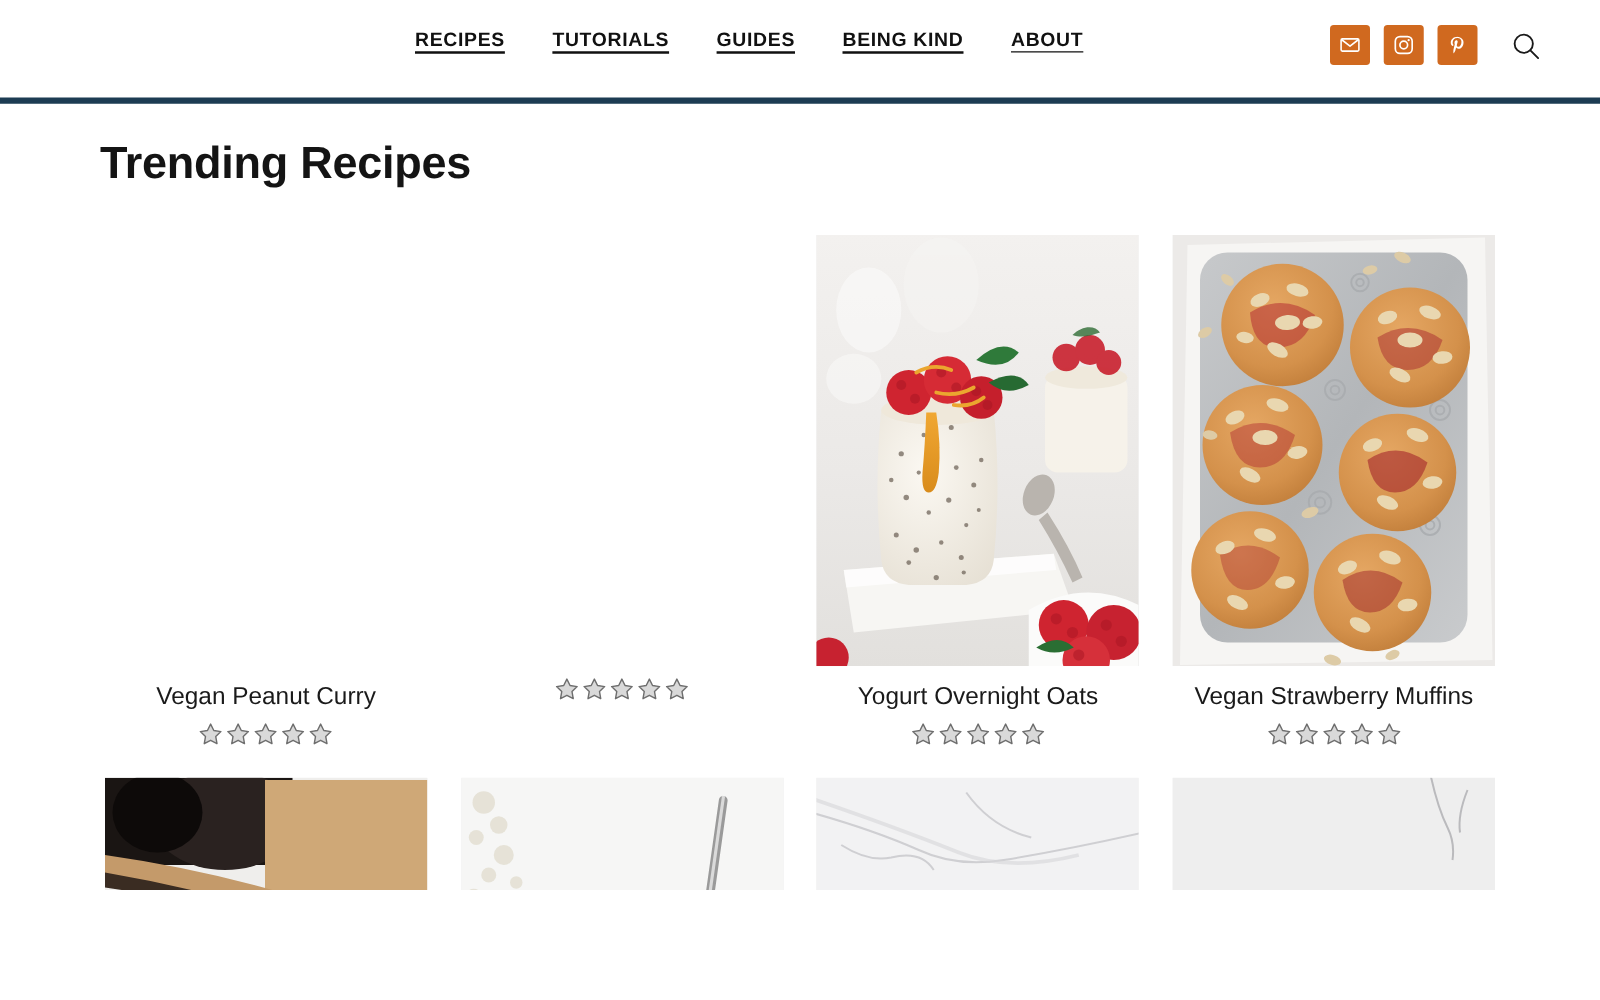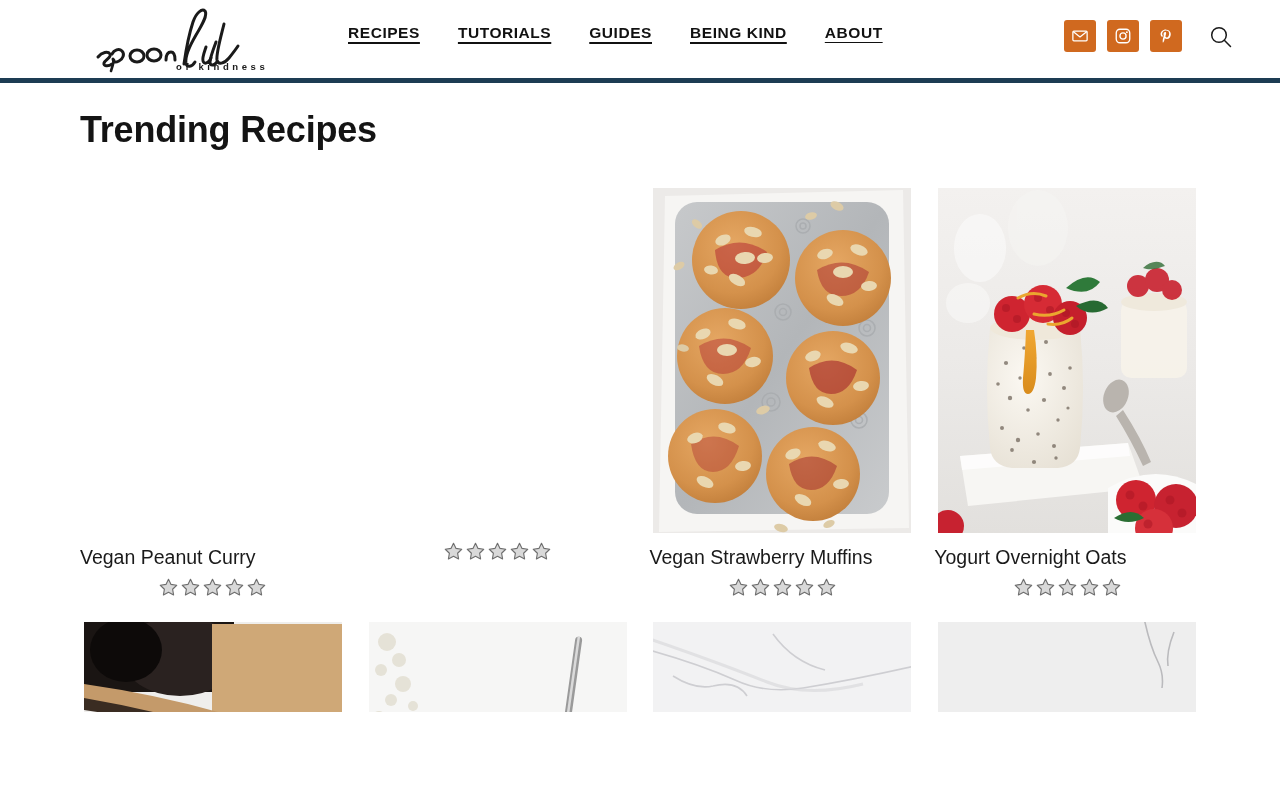--- a/index.html
+++ b/index.html
@@ -31,21 +31,21 @@
     top: 2px;
     width: 212px;
     height: 72px;
     display: block;
     text-decoration: none;
   }
   .logo svg { display: block; width: 212px; height: 72px; }
 
   .main-nav {
     position: absolute;
-    left: 348px;
+    left: 332px;
     top: 24px;
     display: flex;
     align-items: center;
     gap: 0;
   }
   .main-nav a {
     color: #111111;
     font-size: 15.5px;
     font-weight: 700;
     letter-spacing: 0.55px;
@@ -149,21 +149,21 @@
     overflow: hidden;
     position: relative;
     background: #f2f2f2;
   }
   .card-thumb.is-blank .thumb-frame { background: transparent; }
 
   .thumb-frame svg { display: block; width: 258px; height: 345px; }
 
   .card-title {
     margin-top: 12px;
-    text-align: left;
+    text-align: center;
     font-size: 19.5px;
     line-height: 1.25;
     font-weight: 400;
     color: #1a1a1a;
   }
 
   .card-rating {
     margin-top: 7px;
     display: flex;
     justify-content: center;
@@ -178,47 +178,20 @@
     margin-top: 24px;
   }
   .recipe-grid.row-two .card-thumb { height: 90px; align-items: flex-start; }
   .recipe-grid.row-two .thumb-frame { height: 345px; }
 </style>
 </head>
 <body>
 
 <header class="site-header">
 
-  <a class="logo" href="#" aria-label="Spoonful of Kindness">
-    <svg viewBox="0 0 212 72">
-      <g fill="none" stroke="#1a1a1a" stroke-linecap="round" stroke-linejoin="round">
-
-        <path d="M10 55c4-5 10-6 12-3s-5 6-6 9 4 4 8 1" stroke-width="3"></path>
-
-        <path d="M24 52c2-4 7-6 10-3s1 8-3 10-6 1-6-2" stroke-width="3"></path>
-        <path d="M26 58c-1 5-2 8-3 11" stroke-width="2.6"></path>
-
-        <ellipse cx="49" cy="54" rx="7" ry="6" stroke-width="3"></ellipse>
-
-        <ellipse cx="66" cy="53" rx="7" ry="6" stroke-width="3"></ellipse>
-
-        <path d="M78 58c0-5 2-8 5-8s4 3 4 8" stroke-width="3"></path>
-
-        <path d="M96 62c2-14 5-30 9-42 3-9 9-14 12-11 3 4-3 14-9 24-7 12-11 22-10 28 1 5 6 4 9-1" stroke-width="3"></path>
-
-        <path d="M118 45c-2 6-4 11-3 14 1 4 6 2 8-3" stroke-width="3"></path>
-        <path d="M128 40c-3 8-6 16-6 20 0 4 4 4 7 0" stroke-width="3"></path>
-
-        <path d="M136 22c-4 16-8 30-7 36 1 5 7 4 12-2 4-5 7-9 9-12" stroke-width="3"></path>
-      </g>
-      <g fill="#1a1a1a" font-family="'Liberation Sans', sans-serif" font-size="9.5" font-weight="700" letter-spacing="3.6">
-        <text x="88" y="68">of kindness</text>
-      </g>
-    </svg>
-  </a>
 
   <nav class="main-nav">
     <a href="#">RECIPES</a>
     <a href="#">TUTORIALS</a>
     <a href="#">GUIDES</a>
     <a href="#">BEING KIND</a>
     <a href="#">ABOUT</a>
   </nav>
 
   <div class="header-actions">
@@ -277,151 +250,20 @@
         <svg width="21" height="21" viewBox="0 0 24 24">
             <path d="M12 2.6l2.9 5.9 6.5.95-4.7 4.58 1.11 6.47L12 17.45l-5.81 3.05 1.11-6.47-4.7-4.58 6.5-.95z" fill="#d9d9d9" stroke="#6e6e6e" stroke-width="1.3" stroke-linejoin="round"></path>
           </svg>
       </div>
     </a>
 
     <a class="recipe-card" href="#">
       <div class="card-thumb is-blank">
         <div class="thumb-frame"></div>
       </div>
-      <div class="card-rating">
-        <svg width="21" height="21" viewBox="0 0 24 24">
-            <path d="M12 2.6l2.9 5.9 6.5.95-4.7 4.58 1.11 6.47L12 17.45l-5.81 3.05 1.11-6.47-4.7-4.58 6.5-.95z" fill="#d9d9d9" stroke="#6e6e6e" stroke-width="1.3" stroke-linejoin="round"></path>
-          </svg>
-        <svg width="21" height="21" viewBox="0 0 24 24">
-            <path d="M12 2.6l2.9 5.9 6.5.95-4.7 4.58 1.11 6.47L12 17.45l-5.81 3.05 1.11-6.47-4.7-4.58 6.5-.95z" fill="#d9d9d9" stroke="#6e6e6e" stroke-width="1.3" stroke-linejoin="round"></path>
-          </svg>
-        <svg width="21" height="21" viewBox="0 0 24 24">
-            <path d="M12 2.6l2.9 5.9 6.5.95-4.7 4.58 1.11 6.47L12 17.45l-5.81 3.05 1.11-6.47-4.7-4.58 6.5-.95z" fill="#d9d9d9" stroke="#6e6e6e" stroke-width="1.3" stroke-linejoin="round"></path>
-          </svg>
-        <svg width="21" height="21" viewBox="0 0 24 24">
-            <path d="M12 2.6l2.9 5.9 6.5.95-4.7 4.58 1.11 6.47L12 17.45l-5.81 3.05 1.11-6.47-4.7-4.58 6.5-.95z" fill="#d9d9d9" stroke="#6e6e6e" stroke-width="1.3" stroke-linejoin="round"></path>
-          </svg>
-        <svg width="21" height="21" viewBox="0 0 24 24">
-            <path d="M12 2.6l2.9 5.9 6.5.95-4.7 4.58 1.11 6.47L12 17.45l-5.81 3.05 1.11-6.47-4.7-4.58 6.5-.95z" fill="#d9d9d9" stroke="#6e6e6e" stroke-width="1.3" stroke-linejoin="round"></path>
-          </svg>
-      </div>
-    </a>
-
-    <a class="recipe-card" href="#">
-      <div class="card-thumb">
-        <div class="thumb-frame">
-          <svg viewBox="0 0 258 345" preserveAspectRatio="xMidYMid slice">
-            <defs>
-              <radialGradient id="muf" cx="0.42" cy="0.35" r="0.75">
-                <stop offset="0" stop-color="#e5a763"></stop>
-                  <stop offset="0.65" stop-color="#d4914b"></stop>
-                  <stop offset="1" stop-color="#bd7a37"></stop>
-              </radialGradient>
-              <linearGradient id="tinG" x1="0" y1="0" x2="1" y2="1">
-                <stop offset="0" stop-color="#c7c9cb"></stop>
-                  <stop offset="0.5" stop-color="#b3b6b9"></stop>
-                  <stop offset="1" stop-color="#c9cbcd"></stop>
-              </linearGradient>
-            </defs>
-            <rect width="258" height="345" fill="#eceae8"></rect>
-
-            <path d="M12 8 L250 2 L256 340 L6 344 Z" fill="#f6f5f3"></path>
-
-            <rect x="22" y="14" width="214" height="312" rx="22" fill="url(#tinG)"></rect>
-
-            <g fill="none" stroke="#a9acaf" stroke-width="1.6" opacity="0.85">
-              <circle cx="48" cy="190" r="7"></circle>
-                <circle cx="48" cy="190" r="3"></circle>
-              <circle cx="130" cy="124" r="8"></circle>
-                <circle cx="130" cy="124" r="3.5"></circle>
-              <circle cx="214" cy="140" r="8"></circle>
-                <circle cx="214" cy="140" r="3.5"></circle>
-              <circle cx="118" cy="214" r="9"></circle>
-                <circle cx="118" cy="214" r="4"></circle>
-              <circle cx="206" cy="232" r="8"></circle>
-                <circle cx="206" cy="232" r="3.5"></circle>
-              <circle cx="150" cy="38" r="7"></circle>
-                <circle cx="150" cy="38" r="3"></circle>
-            </g>
-
-            <g>
-
-              <circle cx="88" cy="72" r="49" fill="url(#muf)"></circle>
-              <path d="M62 62 q26-16 52 2 q-8 26 -30 26 q-20 0 -22-28z" fill="#b52e33" opacity="0.55"></path>
-              <g fill="#e9d7b0">
-                <ellipse cx="70" cy="52" rx="8" ry="5" transform="rotate(-22 70 52)"></ellipse>
-                <ellipse cx="100" cy="44" rx="9" ry="5" transform="rotate(14 100 44)"></ellipse>
-                <ellipse cx="112" cy="70" rx="8" ry="5" transform="rotate(-8 112 70)"></ellipse>
-                <ellipse cx="84" cy="92" rx="9" ry="5" transform="rotate(30 84 92)"></ellipse>
-                <ellipse cx="58" cy="82" rx="7" ry="4.5" transform="rotate(8 58 82)"></ellipse>
-                <ellipse cx="92" cy="70" rx="10" ry="6" transform="rotate(-4 92 70)"></ellipse>
-              </g>
-
-              <circle cx="190" cy="90" r="48" fill="url(#muf)"></circle>
-              <path d="M164 82 q26-16 52 2 q-8 24 -28 24 q-20 0 -24-26z" fill="#a82a2f" opacity="0.5"></path>
-              <g fill="#e9d7b0">
-                <ellipse cx="172" cy="66" rx="8" ry="5" transform="rotate(-18 172 66)"></ellipse>
-                <ellipse cx="206" cy="62" rx="9" ry="5" transform="rotate(20 206 62)"></ellipse>
-                <ellipse cx="216" cy="98" rx="8" ry="5" transform="rotate(-6 216 98)"></ellipse>
-                <ellipse cx="182" cy="112" rx="9" ry="5" transform="rotate(26 182 112)"></ellipse>
-                <ellipse cx="190" cy="84" rx="10" ry="6"></ellipse>
-              </g>
-
-              <circle cx="72" cy="168" r="48" fill="url(#muf)"></circle>
-              <path d="M46 158 q26-16 52 2 q-8 26 -28 26 q-20 0 -24-28z" fill="#b02b31" opacity="0.45"></path>
-              <g fill="#e9d7b0">
-                <ellipse cx="50" cy="146" rx="8" ry="5" transform="rotate(-24 50 146)"></ellipse>
-                <ellipse cx="84" cy="136" rx="9" ry="5" transform="rotate(16 84 136)"></ellipse>
-                <ellipse cx="100" cy="174" rx="8" ry="5" transform="rotate(-10 100 174)"></ellipse>
-                <ellipse cx="62" cy="192" rx="9" ry="5" transform="rotate(28 62 192)"></ellipse>
-                <ellipse cx="74" cy="162" rx="10" ry="6"></ellipse>
-              </g>
-
-              <circle cx="180" cy="190" r="47" fill="url(#muf)"></circle>
-              <path d="M156 180 q24-16 48 2 q-8 24 -26 24 q-18 0 -22-26z" fill="#a3252c" opacity="0.6"></path>
-              <g fill="#e9d7b0">
-                <ellipse cx="160" cy="168" rx="8" ry="5" transform="rotate(-20 160 168)"></ellipse>
-                <ellipse cx="196" cy="160" rx="9" ry="5" transform="rotate(18 196 160)"></ellipse>
-                <ellipse cx="208" cy="198" rx="8" ry="5" transform="rotate(-8 208 198)"></ellipse>
-                <ellipse cx="172" cy="214" rx="9" ry="5" transform="rotate(24 172 214)"></ellipse>
-              </g>
-
-              <circle cx="62" cy="268" r="47" fill="url(#muf)"></circle>
-              <path d="M38 256 q24-16 48 2 q-8 26 -26 26 q-18 0 -22-28z" fill="#aa2a30" opacity="0.4"></path>
-              <g fill="#e9d7b0">
-                <ellipse cx="42" cy="250" rx="8" ry="5" transform="rotate(-20 42 250)"></ellipse>
-                <ellipse cx="74" cy="240" rx="9" ry="5" transform="rotate(16 74 240)"></ellipse>
-                <ellipse cx="90" cy="278" rx="8" ry="5" transform="rotate(-8 90 278)"></ellipse>
-                <ellipse cx="52" cy="294" rx="9" ry="5" transform="rotate(26 52 294)"></ellipse>
-              </g>
-
-              <circle cx="160" cy="286" r="47" fill="url(#muf)"></circle>
-              <path d="M136 276 q24-16 48 2 q-8 24 -26 24 q-18 0 -22-26z" fill="#9e232a" opacity="0.5"></path>
-              <g fill="#e9d7b0">
-                <ellipse cx="140" cy="266" rx="8" ry="5" transform="rotate(-22 140 266)"></ellipse>
-                <ellipse cx="174" cy="258" rx="9" ry="5" transform="rotate(18 174 258)"></ellipse>
-                <ellipse cx="188" cy="296" rx="8" ry="5" transform="rotate(-6 188 296)"></ellipse>
-                <ellipse cx="150" cy="312" rx="9" ry="5" transform="rotate(28 150 312)"></ellipse>
-              </g>
-            </g>
-
-            <g fill="#ddcba6">
-              <ellipse cx="184" cy="18" rx="7" ry="4" transform="rotate(25 184 18)"></ellipse>
-              <ellipse cx="158" cy="28" rx="6" ry="3.6" transform="rotate(-14 158 28)"></ellipse>
-              <ellipse cx="44" cy="36" rx="6" ry="3.6" transform="rotate(40 44 36)"></ellipse>
-              <ellipse cx="26" cy="78" rx="6" ry="3.6" transform="rotate(-30 26 78)"></ellipse>
-              <ellipse cx="30" cy="160" rx="6" ry="3.6" transform="rotate(10 30 160)"></ellipse>
-              <ellipse cx="110" cy="222" rx="7" ry="4" transform="rotate(-20 110 222)"></ellipse>
-              <ellipse cx="128" cy="340" rx="7" ry="4" transform="rotate(16 128 340)"></ellipse>
-              <ellipse cx="176" cy="336" rx="6" ry="3.6" transform="rotate(-24 176 336)"></ellipse>
-            </g>
-          </svg>
-        </div>
-      </div>
-      <h2 class="card-title">Vegan Strawberry Muffins</h2>
       <div class="card-rating">
         <svg width="21" height="21" viewBox="0 0 24 24">
             <path d="M12 2.6l2.9 5.9 6.5.95-4.7 4.58 1.11 6.47L12 17.45l-5.81 3.05 1.11-6.47-4.7-4.58 6.5-.95z" fill="#d9d9d9" stroke="#6e6e6e" stroke-width="1.3" stroke-linejoin="round"></path>
           </svg>
         <svg width="21" height="21" viewBox="0 0 24 24">
             <path d="M12 2.6l2.9 5.9 6.5.95-4.7 4.58 1.11 6.47L12 17.45l-5.81 3.05 1.11-6.47-4.7-4.58 6.5-.95z" fill="#d9d9d9" stroke="#6e6e6e" stroke-width="1.3" stroke-linejoin="round"></path>
           </svg>
         <svg width="21" height="21" viewBox="0 0 24 24">
             <path d="M12 2.6l2.9 5.9 6.5.95-4.7 4.58 1.11 6.47L12 17.45l-5.81 3.05 1.11-6.47-4.7-4.58 6.5-.95z" fill="#d9d9d9" stroke="#6e6e6e" stroke-width="1.3" stroke-linejoin="round"></path>
           </svg>
@@ -563,20 +405,151 @@
             <path d="M12 2.6l2.9 5.9 6.5.95-4.7 4.58 1.11 6.47L12 17.45l-5.81 3.05 1.11-6.47-4.7-4.58 6.5-.95z" fill="#d9d9d9" stroke="#6e6e6e" stroke-width="1.3" stroke-linejoin="round"></path>
           </svg>
         <svg width="21" height="21" viewBox="0 0 24 24">
             <path d="M12 2.6l2.9 5.9 6.5.95-4.7 4.58 1.11 6.47L12 17.45l-5.81 3.05 1.11-6.47-4.7-4.58 6.5-.95z" fill="#d9d9d9" stroke="#6e6e6e" stroke-width="1.3" stroke-linejoin="round"></path>
           </svg>
         <svg width="21" height="21" viewBox="0 0 24 24">
             <path d="M12 2.6l2.9 5.9 6.5.95-4.7 4.58 1.11 6.47L12 17.45l-5.81 3.05 1.11-6.47-4.7-4.58 6.5-.95z" fill="#d9d9d9" stroke="#6e6e6e" stroke-width="1.3" stroke-linejoin="round"></path>
           </svg>
       </div>
     </a>
+
+    <a class="recipe-card" href="#">
+      <div class="card-thumb">
+        <div class="thumb-frame">
+          <svg viewBox="0 0 258 345" preserveAspectRatio="xMidYMid slice">
+            <defs>
+              <radialGradient id="muf" cx="0.42" cy="0.35" r="0.75">
+                <stop offset="0" stop-color="#e5a763"></stop>
+                  <stop offset="0.65" stop-color="#d4914b"></stop>
+                  <stop offset="1" stop-color="#bd7a37"></stop>
+              </radialGradient>
+              <linearGradient id="tinG" x1="0" y1="0" x2="1" y2="1">
+                <stop offset="0" stop-color="#c7c9cb"></stop>
+                  <stop offset="0.5" stop-color="#b3b6b9"></stop>
+                  <stop offset="1" stop-color="#c9cbcd"></stop>
+              </linearGradient>
+            </defs>
+            <rect width="258" height="345" fill="#eceae8"></rect>
+
+            <path d="M12 8 L250 2 L256 340 L6 344 Z" fill="#f6f5f3"></path>
+
+            <rect x="22" y="14" width="214" height="312" rx="22" fill="url(#tinG)"></rect>
+
+            <g fill="none" stroke="#a9acaf" stroke-width="1.6" opacity="0.85">
+              <circle cx="48" cy="190" r="7"></circle>
+                <circle cx="48" cy="190" r="3"></circle>
+              <circle cx="130" cy="124" r="8"></circle>
+                <circle cx="130" cy="124" r="3.5"></circle>
+              <circle cx="214" cy="140" r="8"></circle>
+                <circle cx="214" cy="140" r="3.5"></circle>
+              <circle cx="118" cy="214" r="9"></circle>
+                <circle cx="118" cy="214" r="4"></circle>
+              <circle cx="206" cy="232" r="8"></circle>
+                <circle cx="206" cy="232" r="3.5"></circle>
+              <circle cx="150" cy="38" r="7"></circle>
+                <circle cx="150" cy="38" r="3"></circle>
+            </g>
+
+            <g>
+
+              <circle cx="88" cy="72" r="49" fill="url(#muf)"></circle>
+              <path d="M62 62 q26-16 52 2 q-8 26 -30 26 q-20 0 -22-28z" fill="#b52e33" opacity="0.55"></path>
+              <g fill="#e9d7b0">
+                <ellipse cx="70" cy="52" rx="8" ry="5" transform="rotate(-22 70 52)"></ellipse>
+                <ellipse cx="100" cy="44" rx="9" ry="5" transform="rotate(14 100 44)"></ellipse>
+                <ellipse cx="112" cy="70" rx="8" ry="5" transform="rotate(-8 112 70)"></ellipse>
+                <ellipse cx="84" cy="92" rx="9" ry="5" transform="rotate(30 84 92)"></ellipse>
+                <ellipse cx="58" cy="82" rx="7" ry="4.5" transform="rotate(8 58 82)"></ellipse>
+                <ellipse cx="92" cy="70" rx="10" ry="6" transform="rotate(-4 92 70)"></ellipse>
+              </g>
+
+              <circle cx="190" cy="90" r="48" fill="url(#muf)"></circle>
+              <path d="M164 82 q26-16 52 2 q-8 24 -28 24 q-20 0 -24-26z" fill="#a82a2f" opacity="0.5"></path>
+              <g fill="#e9d7b0">
+                <ellipse cx="172" cy="66" rx="8" ry="5" transform="rotate(-18 172 66)"></ellipse>
+                <ellipse cx="206" cy="62" rx="9" ry="5" transform="rotate(20 206 62)"></ellipse>
+                <ellipse cx="216" cy="98" rx="8" ry="5" transform="rotate(-6 216 98)"></ellipse>
+                <ellipse cx="182" cy="112" rx="9" ry="5" transform="rotate(26 182 112)"></ellipse>
+                <ellipse cx="190" cy="84" rx="10" ry="6"></ellipse>
+              </g>
+
+              <circle cx="72" cy="168" r="48" fill="url(#muf)"></circle>
+              <path d="M46 158 q26-16 52 2 q-8 26 -28 26 q-20 0 -24-28z" fill="#b02b31" opacity="0.45"></path>
+              <g fill="#e9d7b0">
+                <ellipse cx="50" cy="146" rx="8" ry="5" transform="rotate(-24 50 146)"></ellipse>
+                <ellipse cx="84" cy="136" rx="9" ry="5" transform="rotate(16 84 136)"></ellipse>
+                <ellipse cx="100" cy="174" rx="8" ry="5" transform="rotate(-10 100 174)"></ellipse>
+                <ellipse cx="62" cy="192" rx="9" ry="5" transform="rotate(28 62 192)"></ellipse>
+                <ellipse cx="74" cy="162" rx="10" ry="6"></ellipse>
+              </g>
+
+              <circle cx="180" cy="190" r="47" fill="url(#muf)"></circle>
+              <path d="M156 180 q24-16 48 2 q-8 24 -26 24 q-18 0 -22-26z" fill="#a3252c" opacity="0.6"></path>
+              <g fill="#e9d7b0">
+                <ellipse cx="160" cy="168" rx="8" ry="5" transform="rotate(-20 160 168)"></ellipse>
+                <ellipse cx="196" cy="160" rx="9" ry="5" transform="rotate(18 196 160)"></ellipse>
+                <ellipse cx="208" cy="198" rx="8" ry="5" transform="rotate(-8 208 198)"></ellipse>
+                <ellipse cx="172" cy="214" rx="9" ry="5" transform="rotate(24 172 214)"></ellipse>
+              </g>
+
+              <circle cx="62" cy="268" r="47" fill="url(#muf)"></circle>
+              <path d="M38 256 q24-16 48 2 q-8 26 -26 26 q-18 0 -22-28z" fill="#aa2a30" opacity="0.4"></path>
+              <g fill="#e9d7b0">
+                <ellipse cx="42" cy="250" rx="8" ry="5" transform="rotate(-20 42 250)"></ellipse>
+                <ellipse cx="74" cy="240" rx="9" ry="5" transform="rotate(16 74 240)"></ellipse>
+                <ellipse cx="90" cy="278" rx="8" ry="5" transform="rotate(-8 90 278)"></ellipse>
+                <ellipse cx="52" cy="294" rx="9" ry="5" transform="rotate(26 52 294)"></ellipse>
+              </g>
+
+              <circle cx="160" cy="286" r="47" fill="url(#muf)"></circle>
+              <path d="M136 276 q24-16 48 2 q-8 24 -26 24 q-18 0 -22-26z" fill="#9e232a" opacity="0.5"></path>
+              <g fill="#e9d7b0">
+                <ellipse cx="140" cy="266" rx="8" ry="5" transform="rotate(-22 140 266)"></ellipse>
+                <ellipse cx="174" cy="258" rx="9" ry="5" transform="rotate(18 174 258)"></ellipse>
+                <ellipse cx="188" cy="296" rx="8" ry="5" transform="rotate(-6 188 296)"></ellipse>
+                <ellipse cx="150" cy="312" rx="9" ry="5" transform="rotate(28 150 312)"></ellipse>
+              </g>
+            </g>
+
+            <g fill="#ddcba6">
+              <ellipse cx="184" cy="18" rx="7" ry="4" transform="rotate(25 184 18)"></ellipse>
+              <ellipse cx="158" cy="28" rx="6" ry="3.6" transform="rotate(-14 158 28)"></ellipse>
+              <ellipse cx="44" cy="36" rx="6" ry="3.6" transform="rotate(40 44 36)"></ellipse>
+              <ellipse cx="26" cy="78" rx="6" ry="3.6" transform="rotate(-30 26 78)"></ellipse>
+              <ellipse cx="30" cy="160" rx="6" ry="3.6" transform="rotate(10 30 160)"></ellipse>
+              <ellipse cx="110" cy="222" rx="7" ry="4" transform="rotate(-20 110 222)"></ellipse>
+              <ellipse cx="128" cy="340" rx="7" ry="4" transform="rotate(16 128 340)"></ellipse>
+              <ellipse cx="176" cy="336" rx="6" ry="3.6" transform="rotate(-24 176 336)"></ellipse>
+            </g>
+          </svg>
+        </div>
+      </div>
+      <h2 class="card-title">Vegan Strawberry Muffins</h2>
+      <div class="card-rating">
+        <svg width="21" height="21" viewBox="0 0 24 24">
+            <path d="M12 2.6l2.9 5.9 6.5.95-4.7 4.58 1.11 6.47L12 17.45l-5.81 3.05 1.11-6.47-4.7-4.58 6.5-.95z" fill="#d9d9d9" stroke="#6e6e6e" stroke-width="1.3" stroke-linejoin="round"></path>
+          </svg>
+        <svg width="21" height="21" viewBox="0 0 24 24">
+            <path d="M12 2.6l2.9 5.9 6.5.95-4.7 4.58 1.11 6.47L12 17.45l-5.81 3.05 1.11-6.47-4.7-4.58 6.5-.95z" fill="#d9d9d9" stroke="#6e6e6e" stroke-width="1.3" stroke-linejoin="round"></path>
+          </svg>
+        <svg width="21" height="21" viewBox="0 0 24 24">
+            <path d="M12 2.6l2.9 5.9 6.5.95-4.7 4.58 1.11 6.47L12 17.45l-5.81 3.05 1.11-6.47-4.7-4.58 6.5-.95z" fill="#d9d9d9" stroke="#6e6e6e" stroke-width="1.3" stroke-linejoin="round"></path>
+          </svg>
+        <svg width="21" height="21" viewBox="0 0 24 24">
+            <path d="M12 2.6l2.9 5.9 6.5.95-4.7 4.58 1.11 6.47L12 17.45l-5.81 3.05 1.11-6.47-4.7-4.58 6.5-.95z" fill="#d9d9d9" stroke="#6e6e6e" stroke-width="1.3" stroke-linejoin="round"></path>
+          </svg>
+        <svg width="21" height="21" viewBox="0 0 24 24">
+            <path d="M12 2.6l2.9 5.9 6.5.95-4.7 4.58 1.11 6.47L12 17.45l-5.81 3.05 1.11-6.47-4.7-4.58 6.5-.95z" fill="#d9d9d9" stroke="#6e6e6e" stroke-width="1.3" stroke-linejoin="round"></path>
+          </svg>
+      </div>
+    </a>
   </section>
 
   <section class="recipe-grid row-two">
 
     <a class="recipe-card" href="#">
       <div class="card-thumb">
         <div class="thumb-frame">
           <svg viewBox="0 0 258 345" preserveAspectRatio="xMidYMid slice">
             <rect width="258" height="345" fill="#efeeec"></rect>
             <path d="M0 0 h150 v70 h-150z" fill="#1a1513"></path>

